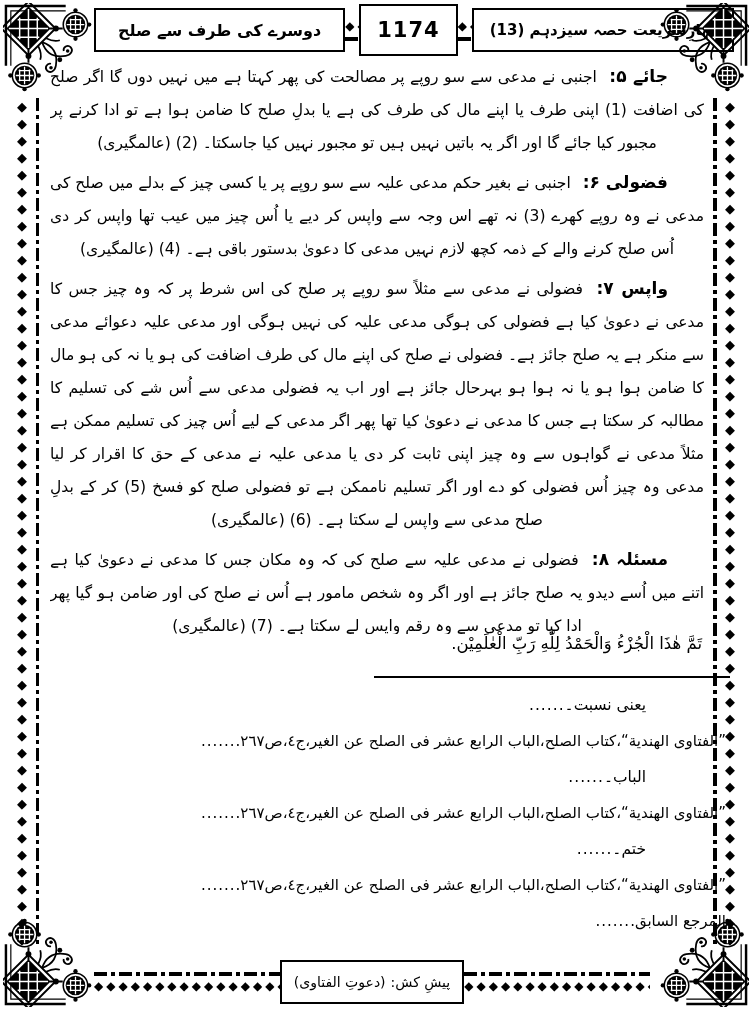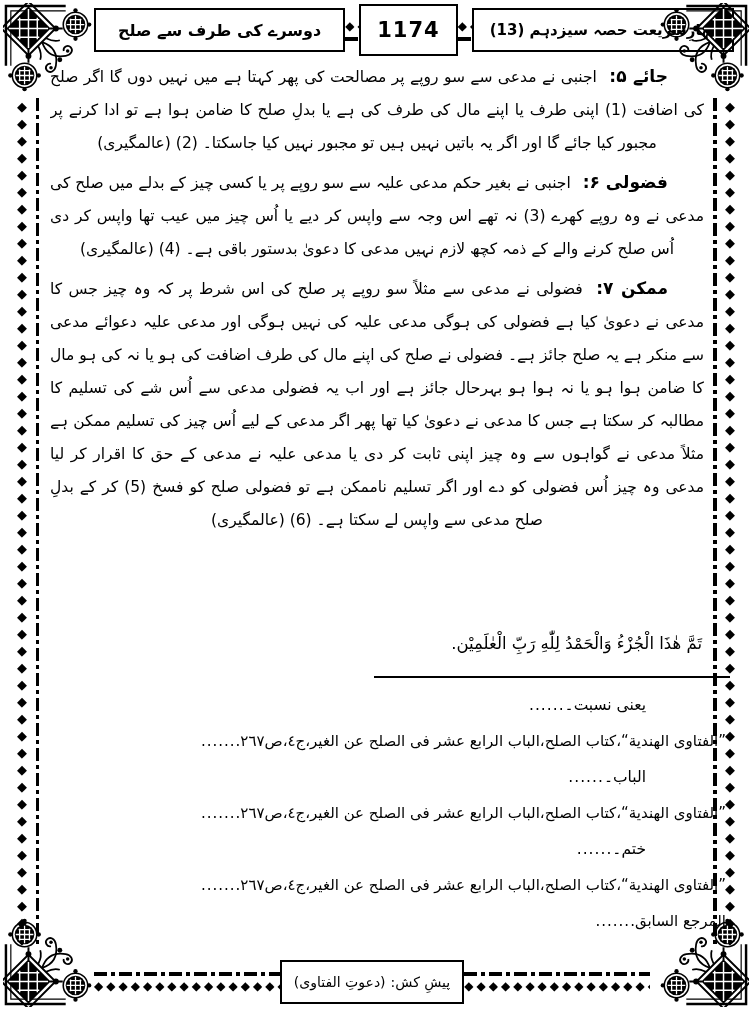--- a/index.html
+++ b/index.html
@@ -244,22 +244,26 @@
 <main class="content">
   <p class="masla">
     <span class="masla-label">جائے ۵:</span>
     <span>اجنبی نے مدعی سے سو روپے پر مصالحت کی پھر کہتا ہے میں نہیں دوں گا اگر صلح کی اضافت (1) اپنی طرف یا اپنے مال کی طرف کی ہے یا بدلِ صلح کا ضامن ہوا ہے تو ادا کرنے پر مجبور کیا جائے گا اور اگر یہ باتیں نہیں ہیں تو مجبور نہیں کیا جاسکتا۔ (2) (عالمگیری)</span>
   </p>
   <p class="masla">
     <span class="masla-label">فضولی ۶:</span>
     <span>اجنبی نے بغیر حکم مدعی علیہ سے سو روپے پر یا کسی چیز کے بدلے میں صلح کی مدعی نے وہ روپے کھرے (3) نہ تھے اس وجہ سے واپس کر دیے یا اُس چیز میں عیب تھا واپس کر دی اُس صلح کرنے والے کے ذمہ کچھ لازم نہیں مدعی کا دعویٰ بدستور باقی ہے۔ (4) (عالمگیری)</span>
   </p>
   <p class="masla">
-    <span class="masla-label">ممکن ۷:</span>
+    <span class="masla-label">واپس ۷:</span>
     <span>فضولی نے مدعی سے مثلاً سو روپے پر صلح کی اس شرط پر کہ وہ چیز جس کا مدعی نے دعویٰ کیا ہے فضولی کی ہوگی مدعی علیہ کی نہیں ہوگی اور مدعی علیہ دعوائے مدعی سے منکر ہے یہ صلح جائز ہے۔ فضولی نے صلح کی اپنے مال کی طرف اضافت کی ہو یا نہ کی ہو مال کا ضامن ہوا ہو یا نہ ہوا ہو بہرحال جائز ہے اور اب یہ فضولی مدعی سے اُس شے کی تسلیم کا مطالبہ کر سکتا ہے جس کا مدعی نے دعویٰ کیا تھا پھر اگر مدعی کے لیے اُس چیز کی تسلیم ممکن ہے مثلاً مدعی نے گواہوں سے وہ چیز اپنی ثابت کر دی یا مدعی علیہ نے مدعی کے حق کا اقرار کر لیا مدعی وہ چیز اُس فضولی کو دے اور اگر تسلیم ناممکن ہے تو فضولی صلح کو فسخ (5) کر کے بدلِ صلح مدعی سے واپس لے سکتا ہے۔ (6) (عالمگیری)</span>
+  </p>
+  <p class="masla">
+    <span class="masla-label">مسئلہ ۸:</span>
+    <span>فضولی نے مدعی علیہ سے صلح کی کہ وہ مکان جس کا مدعی نے دعویٰ کیا ہے اتنے میں اُسے دیدو یہ صلح جائز ہے اور اگر وہ شخص مامور ہے اُس نے صلح کی اور ضامن ہو گیا پھر ادا کیا تو مدعی سے وہ رقم واپس لے سکتا ہے۔ (7) (عالمگیری)</span>
   </p>
 </main>
 
 <div class="dua">تَمَّ هٰذَا الْجُزْءُ وَالْحَمْدُ لِلّٰهِ رَبِّ الْعٰلَمِيْن.</div>
 
 <div class="fnsep"></div>
 
 <section class="footnotes">
   <div class="fn short">
     <span class="leader">......</span>

